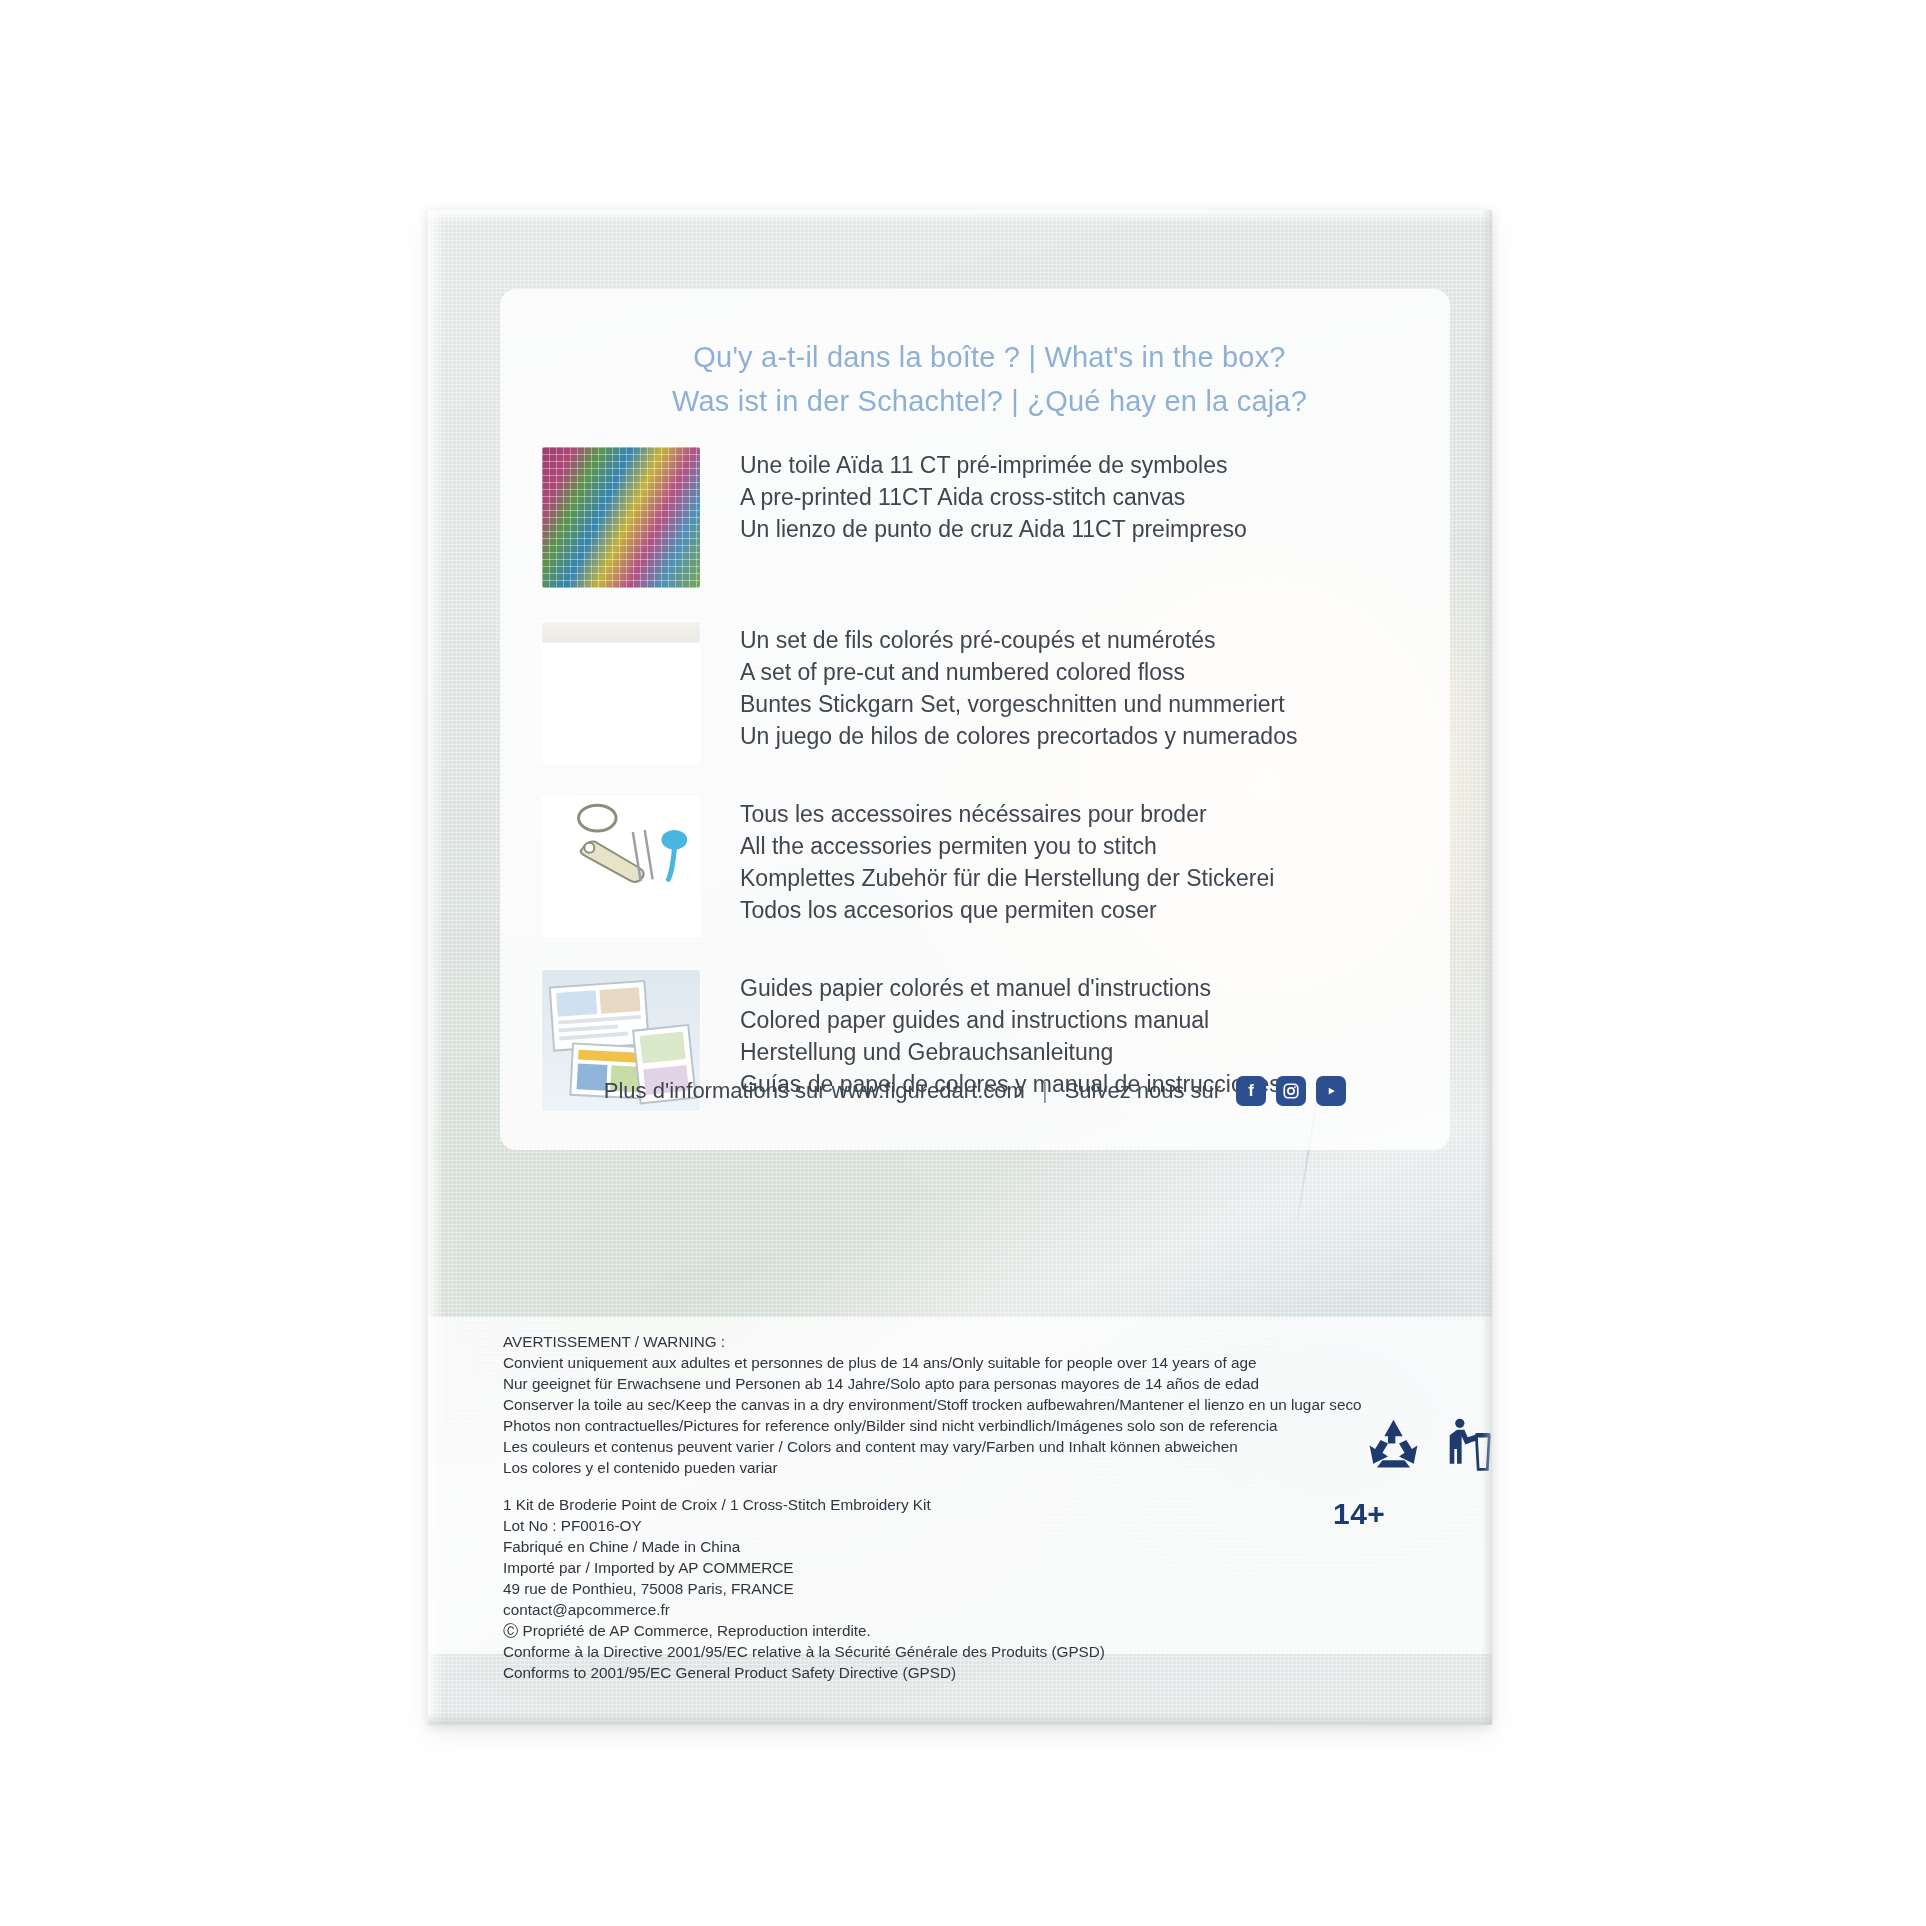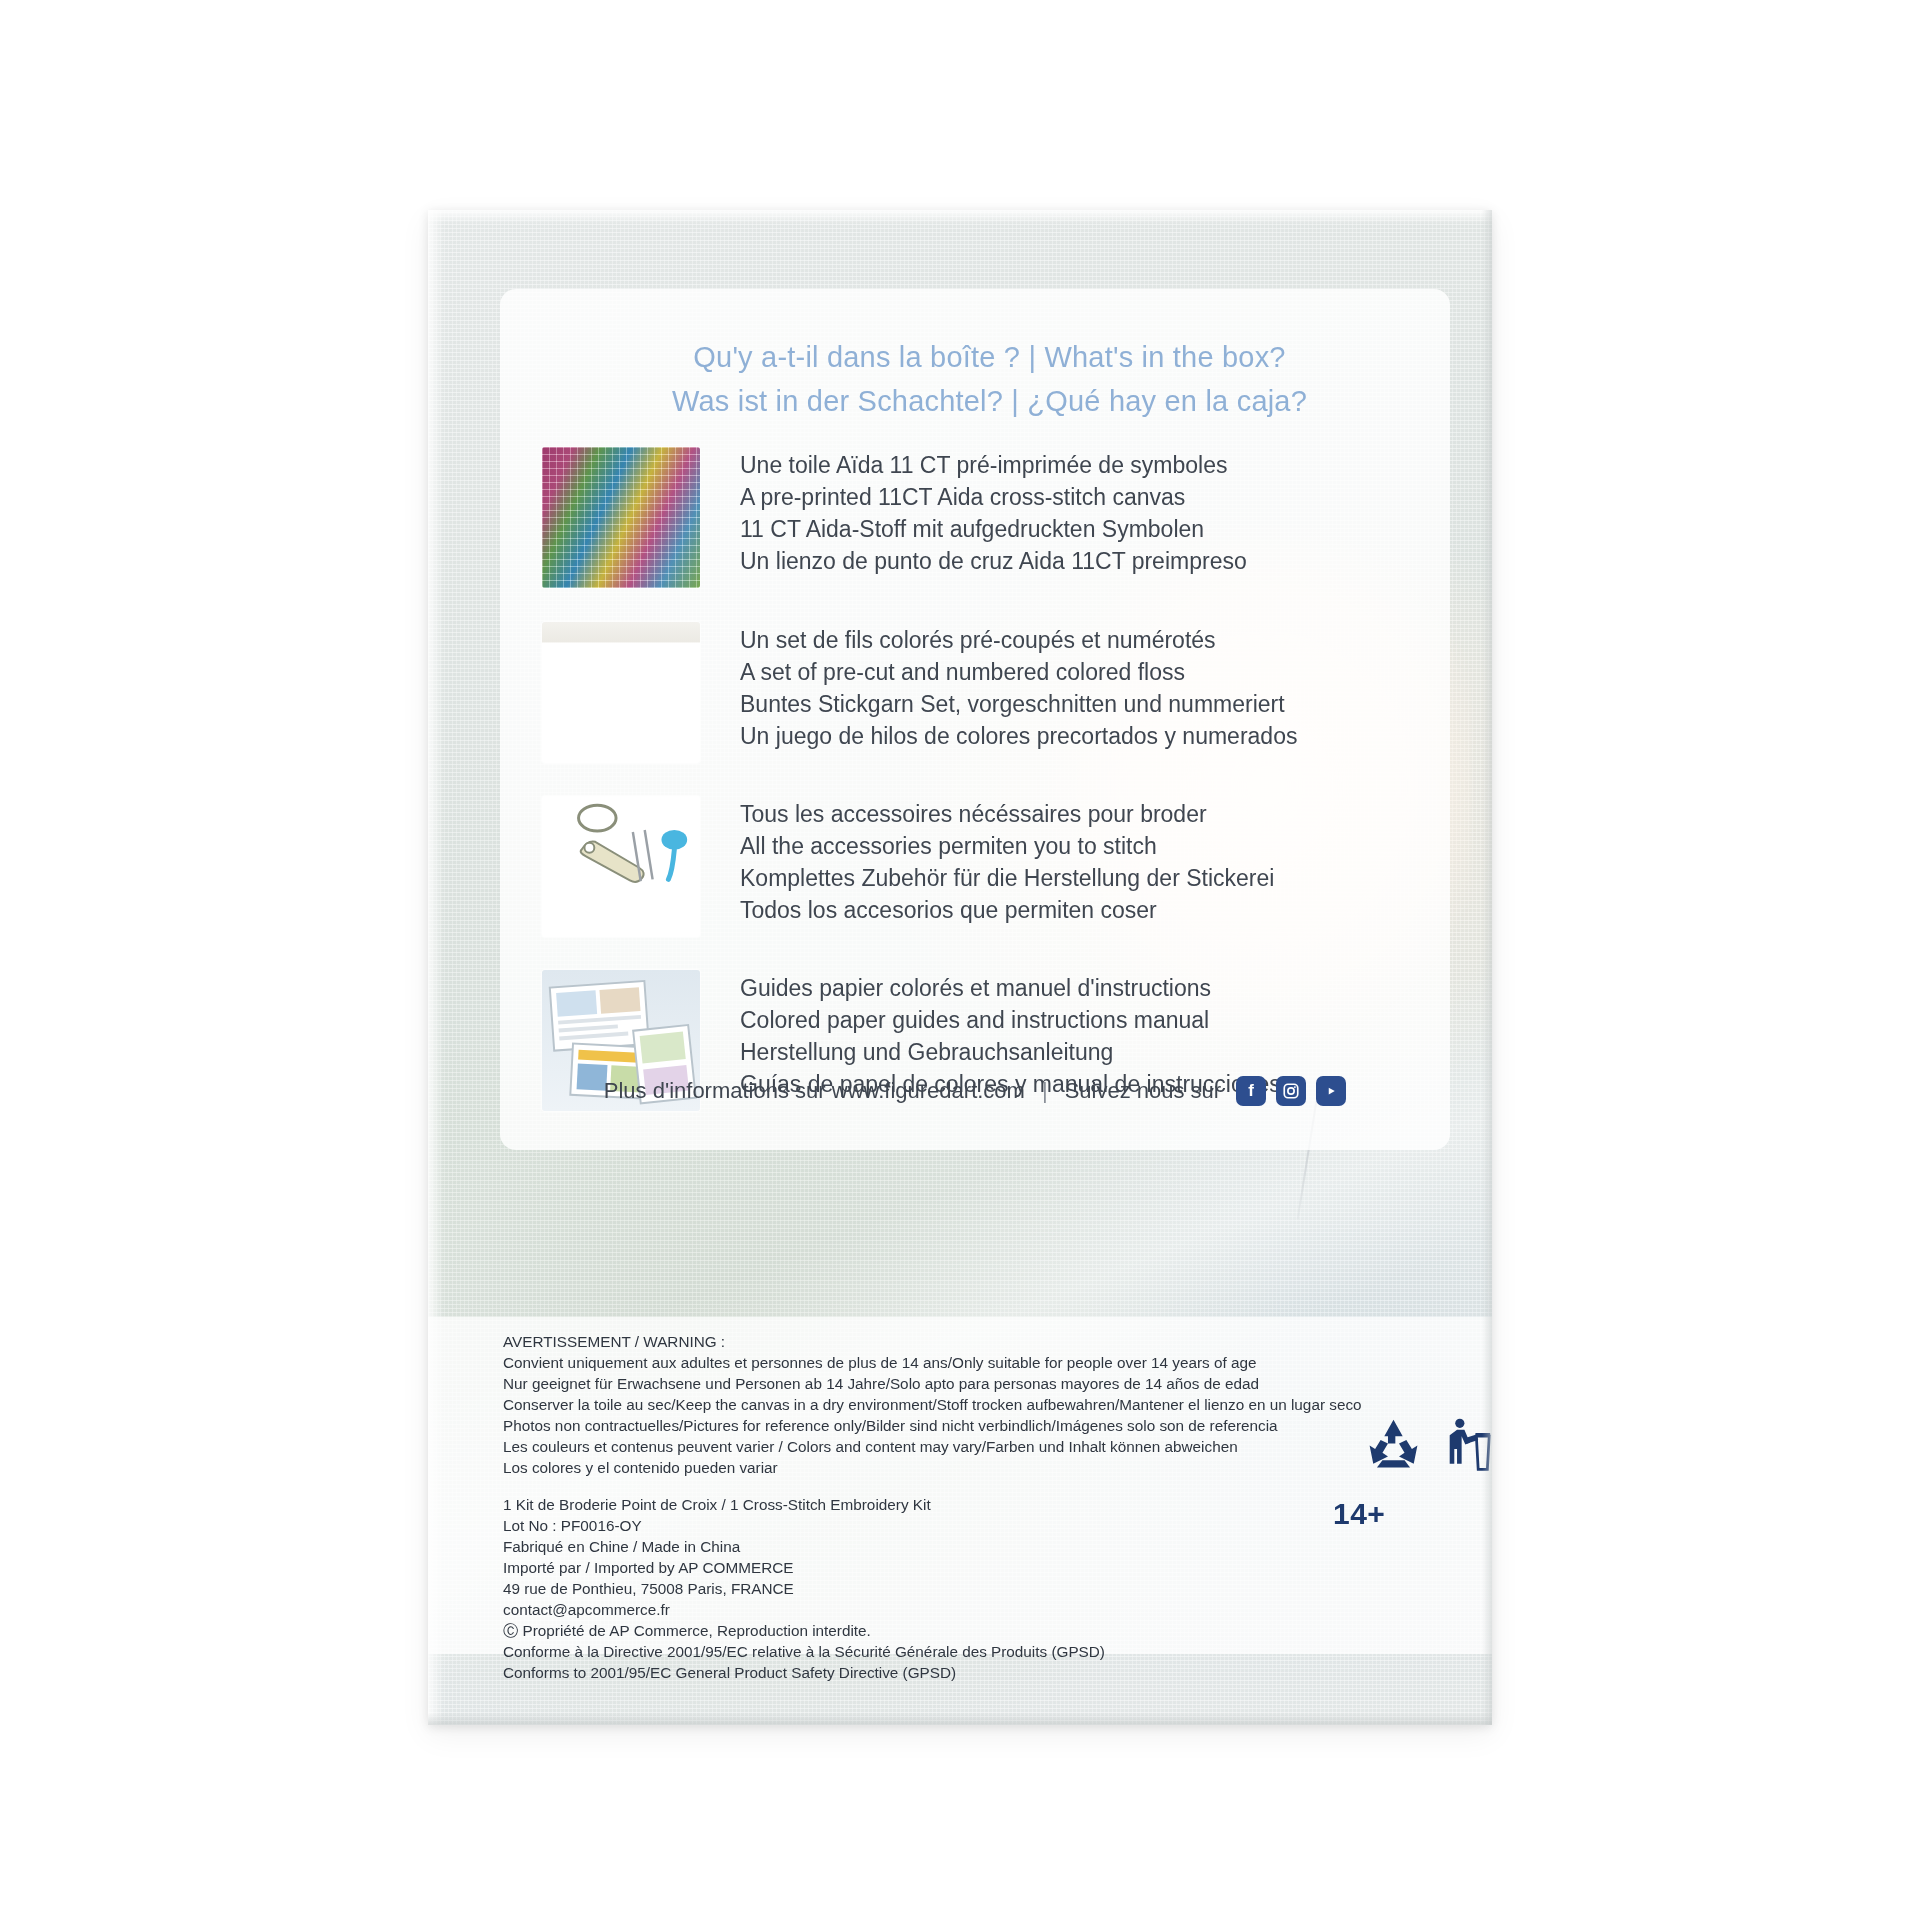--- a/index.html
+++ b/index.html
@@ -266,21 +266,20 @@
     <div id="panel-title">
       <span>Qu'y a-t-il dans la boîte ? | What's in the box?</span>
       <span class="t2">Was ist in der Schachtel? | ¿Qué hay en la caja?</span>
     </div>
 
     <div class="bullet" style="top:158px">
       <div class="thumb t-canvas"></div>
       <div class="lines">
         <div>Une toile Aïda 11 CT pré-imprimée de symboles</div>
         <div>A pre-printed 11CT Aida cross-stitch canvas</div>
-        <div>11 CT Aida-Stoff mit aufgedruckten Symbolen</div>
         <div>Un lienzo de punto de cruz Aida 11CT preimpreso</div>
       </div>
     </div>
 
     <div class="bullet" style="top:333px">
       <div class="thumb t-floss"></div>
       <div class="lines">
         <div>Un set de fils colorés pré-coupés et numérotés</div>
         <div>A set of pre-cut and numbered colored floss</div>
         <div>Buntes Stickgarn Set, vorgeschnitten und nummeriert</div>

